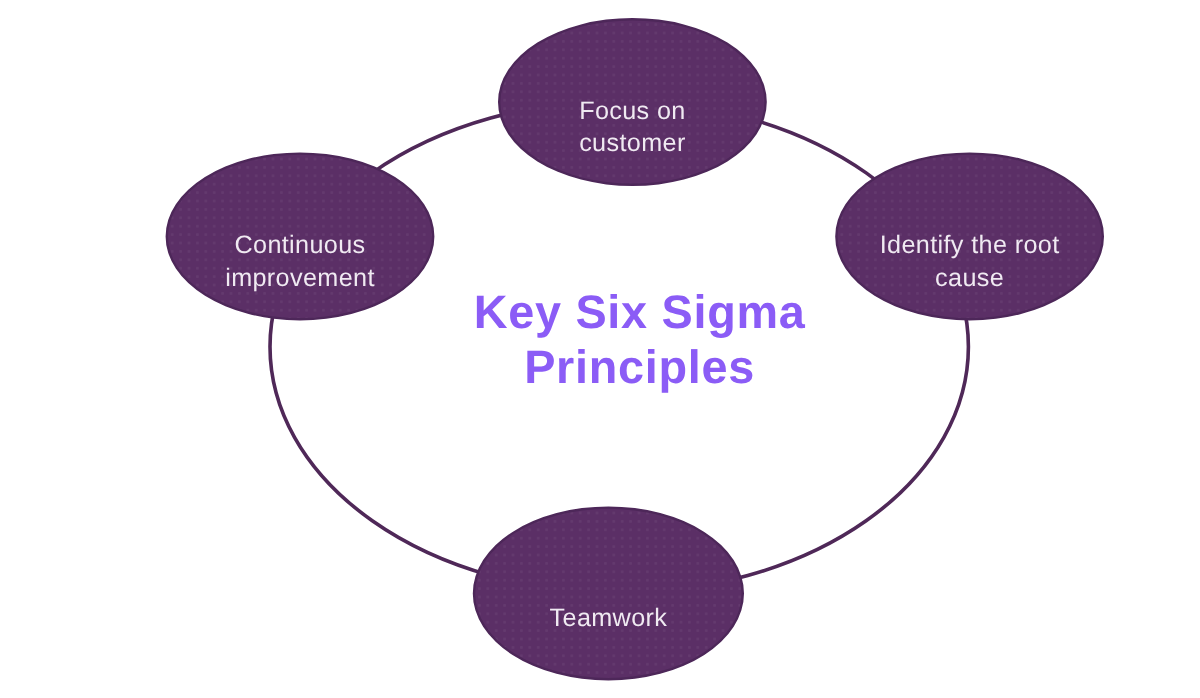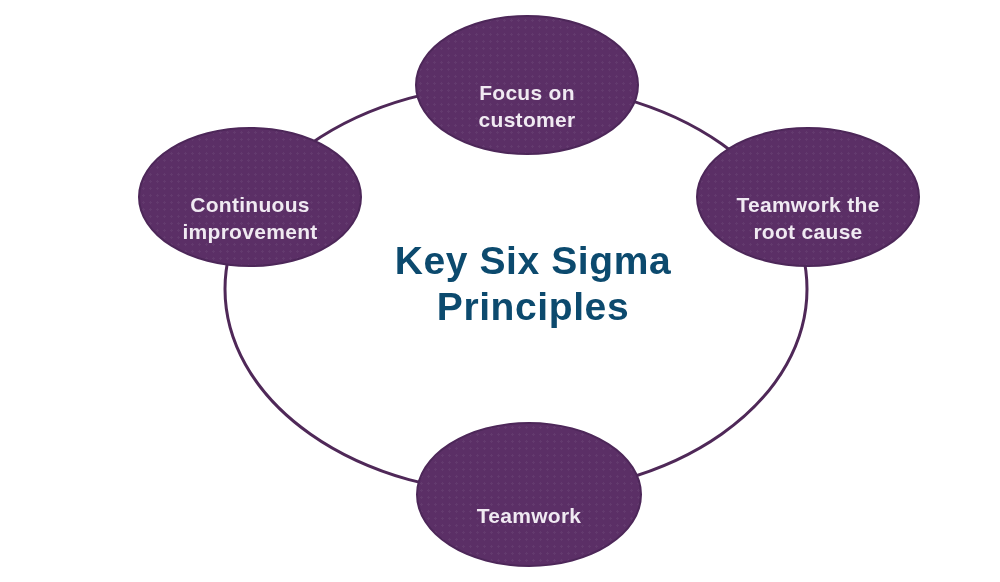--- a/index.html
+++ b/index.html
@@ -35,59 +35,59 @@
     display: flex;
     align-items: center;
     justify-content: center;
     text-align: center;
   }
   .node .label {
     display: block;
     max-width: 165px;
     color: #f0eaf2;
     font-size: 21px;
-    font-weight: bold;
+    font-weight: normal;
     line-height: 1.28;
     letter-spacing: 0.3px;
     margin-top: 44px;
   }
   .node-top          { left: 415px; top: 15px;  }
   .node-top-right    { left: 696px; top: 127px; }
   .node-bottom-right { left: 694px; top: 308px; }
-  .node-bottom       { left: 416px; top: 422px; width: 226px; height: 145px; }
+  .node-bottom       { left: 394px; top: 422px; width: 226px; height: 145px; }
   .node-bottom-left  { left: 138px; top: 312px; }
   .node-top-left     { left: 138px; top: 127px; text-align: center; }
   .center-title {
     position: absolute;
     left: 350px;
     top: 238px;
     width: 366px;
     text-align: center;
-    color: #0c4a6e;
+    color: #8b5cf6;
     font-size: 39px;
     font-weight: bold;
     line-height: 1.18;
     letter-spacing: 0.6px;
   }
 </style>
 </head>
 <body>
 
 <div class="canvas">
 
   <svg class="ring-svg" viewBox="0 0 1000 582" xmlns="http://www.w3.org/2000/svg" aria-hidden="true">
     <ellipse cx="516" cy="289" rx="291" ry="205" fill="none" stroke="#4f2858" stroke-width="3"></ellipse>
   </svg>
 
   <div class="node node-top">
     <span class="label">Focus on customer</span>
   </div>
 
   <div class="node node-top-right">
-    <span class="label">Teamwork the root cause</span>
+    <span class="label">Identify the root cause</span>
   </div>
 
 
   <div class="node node-bottom">
     <span class="label">Teamwork</span>
   </div>
 
 
   <div class="node node-top-left">
     <span class="label">Continuous improvement</span>

